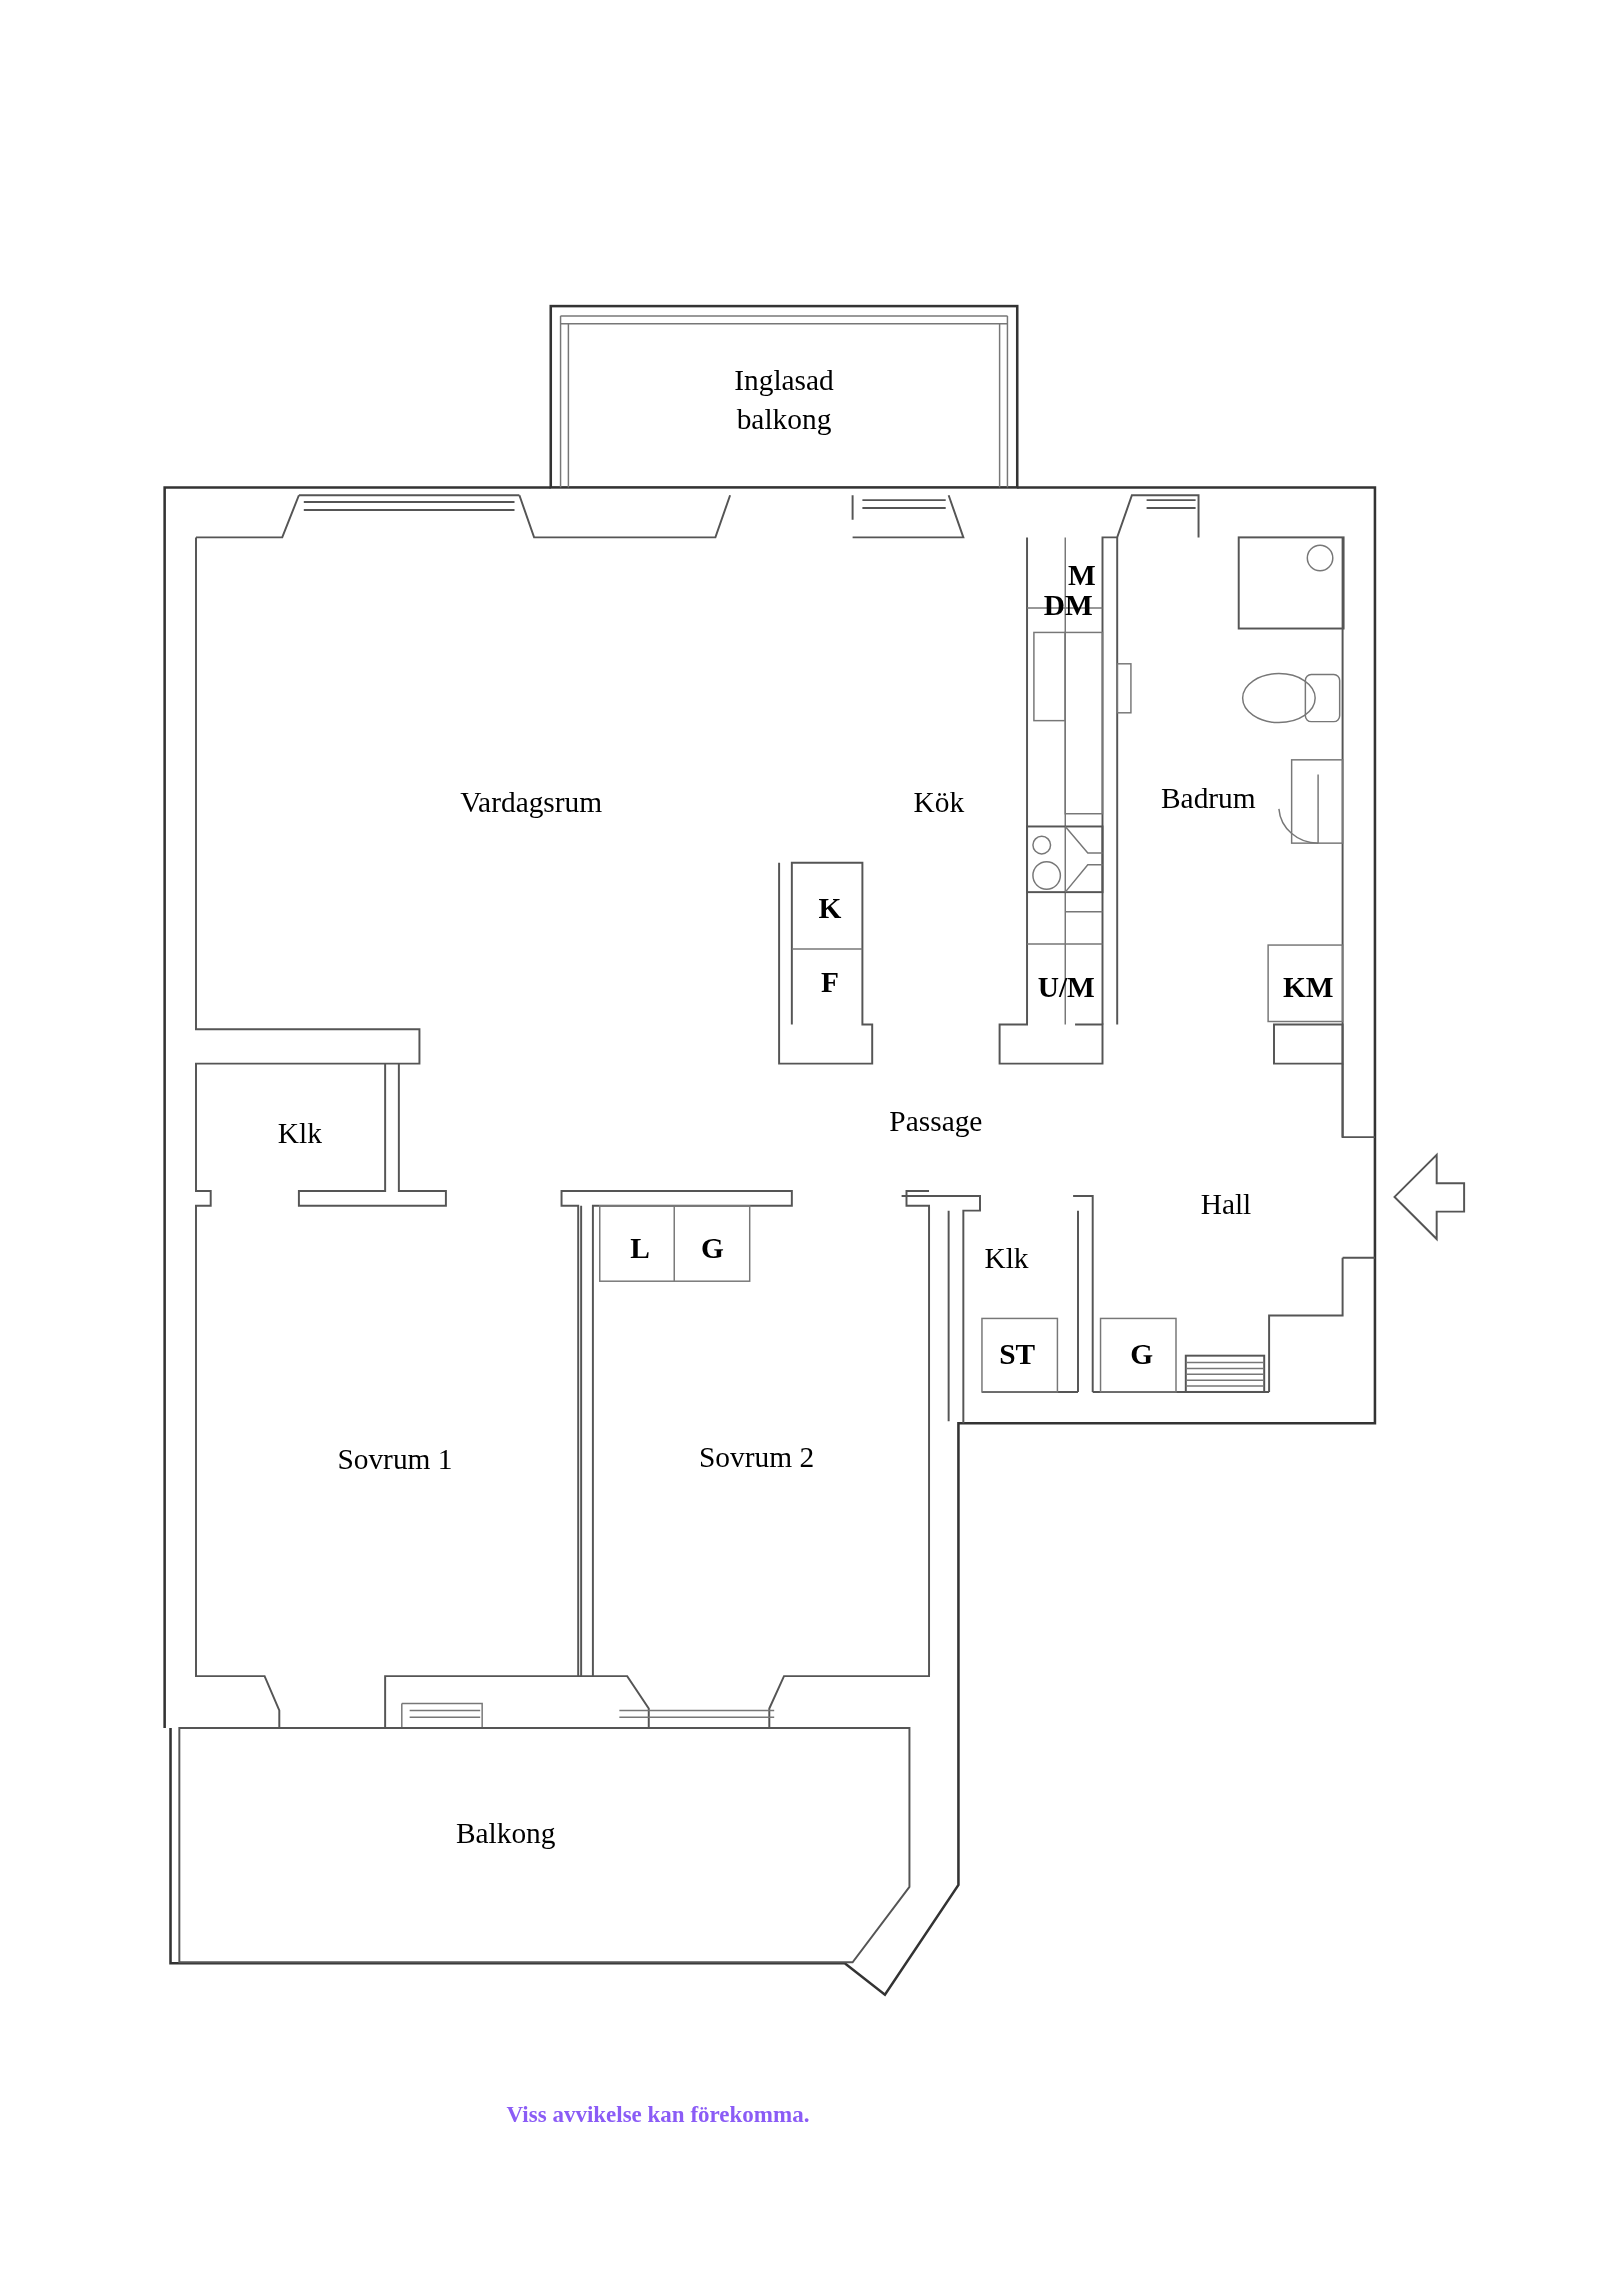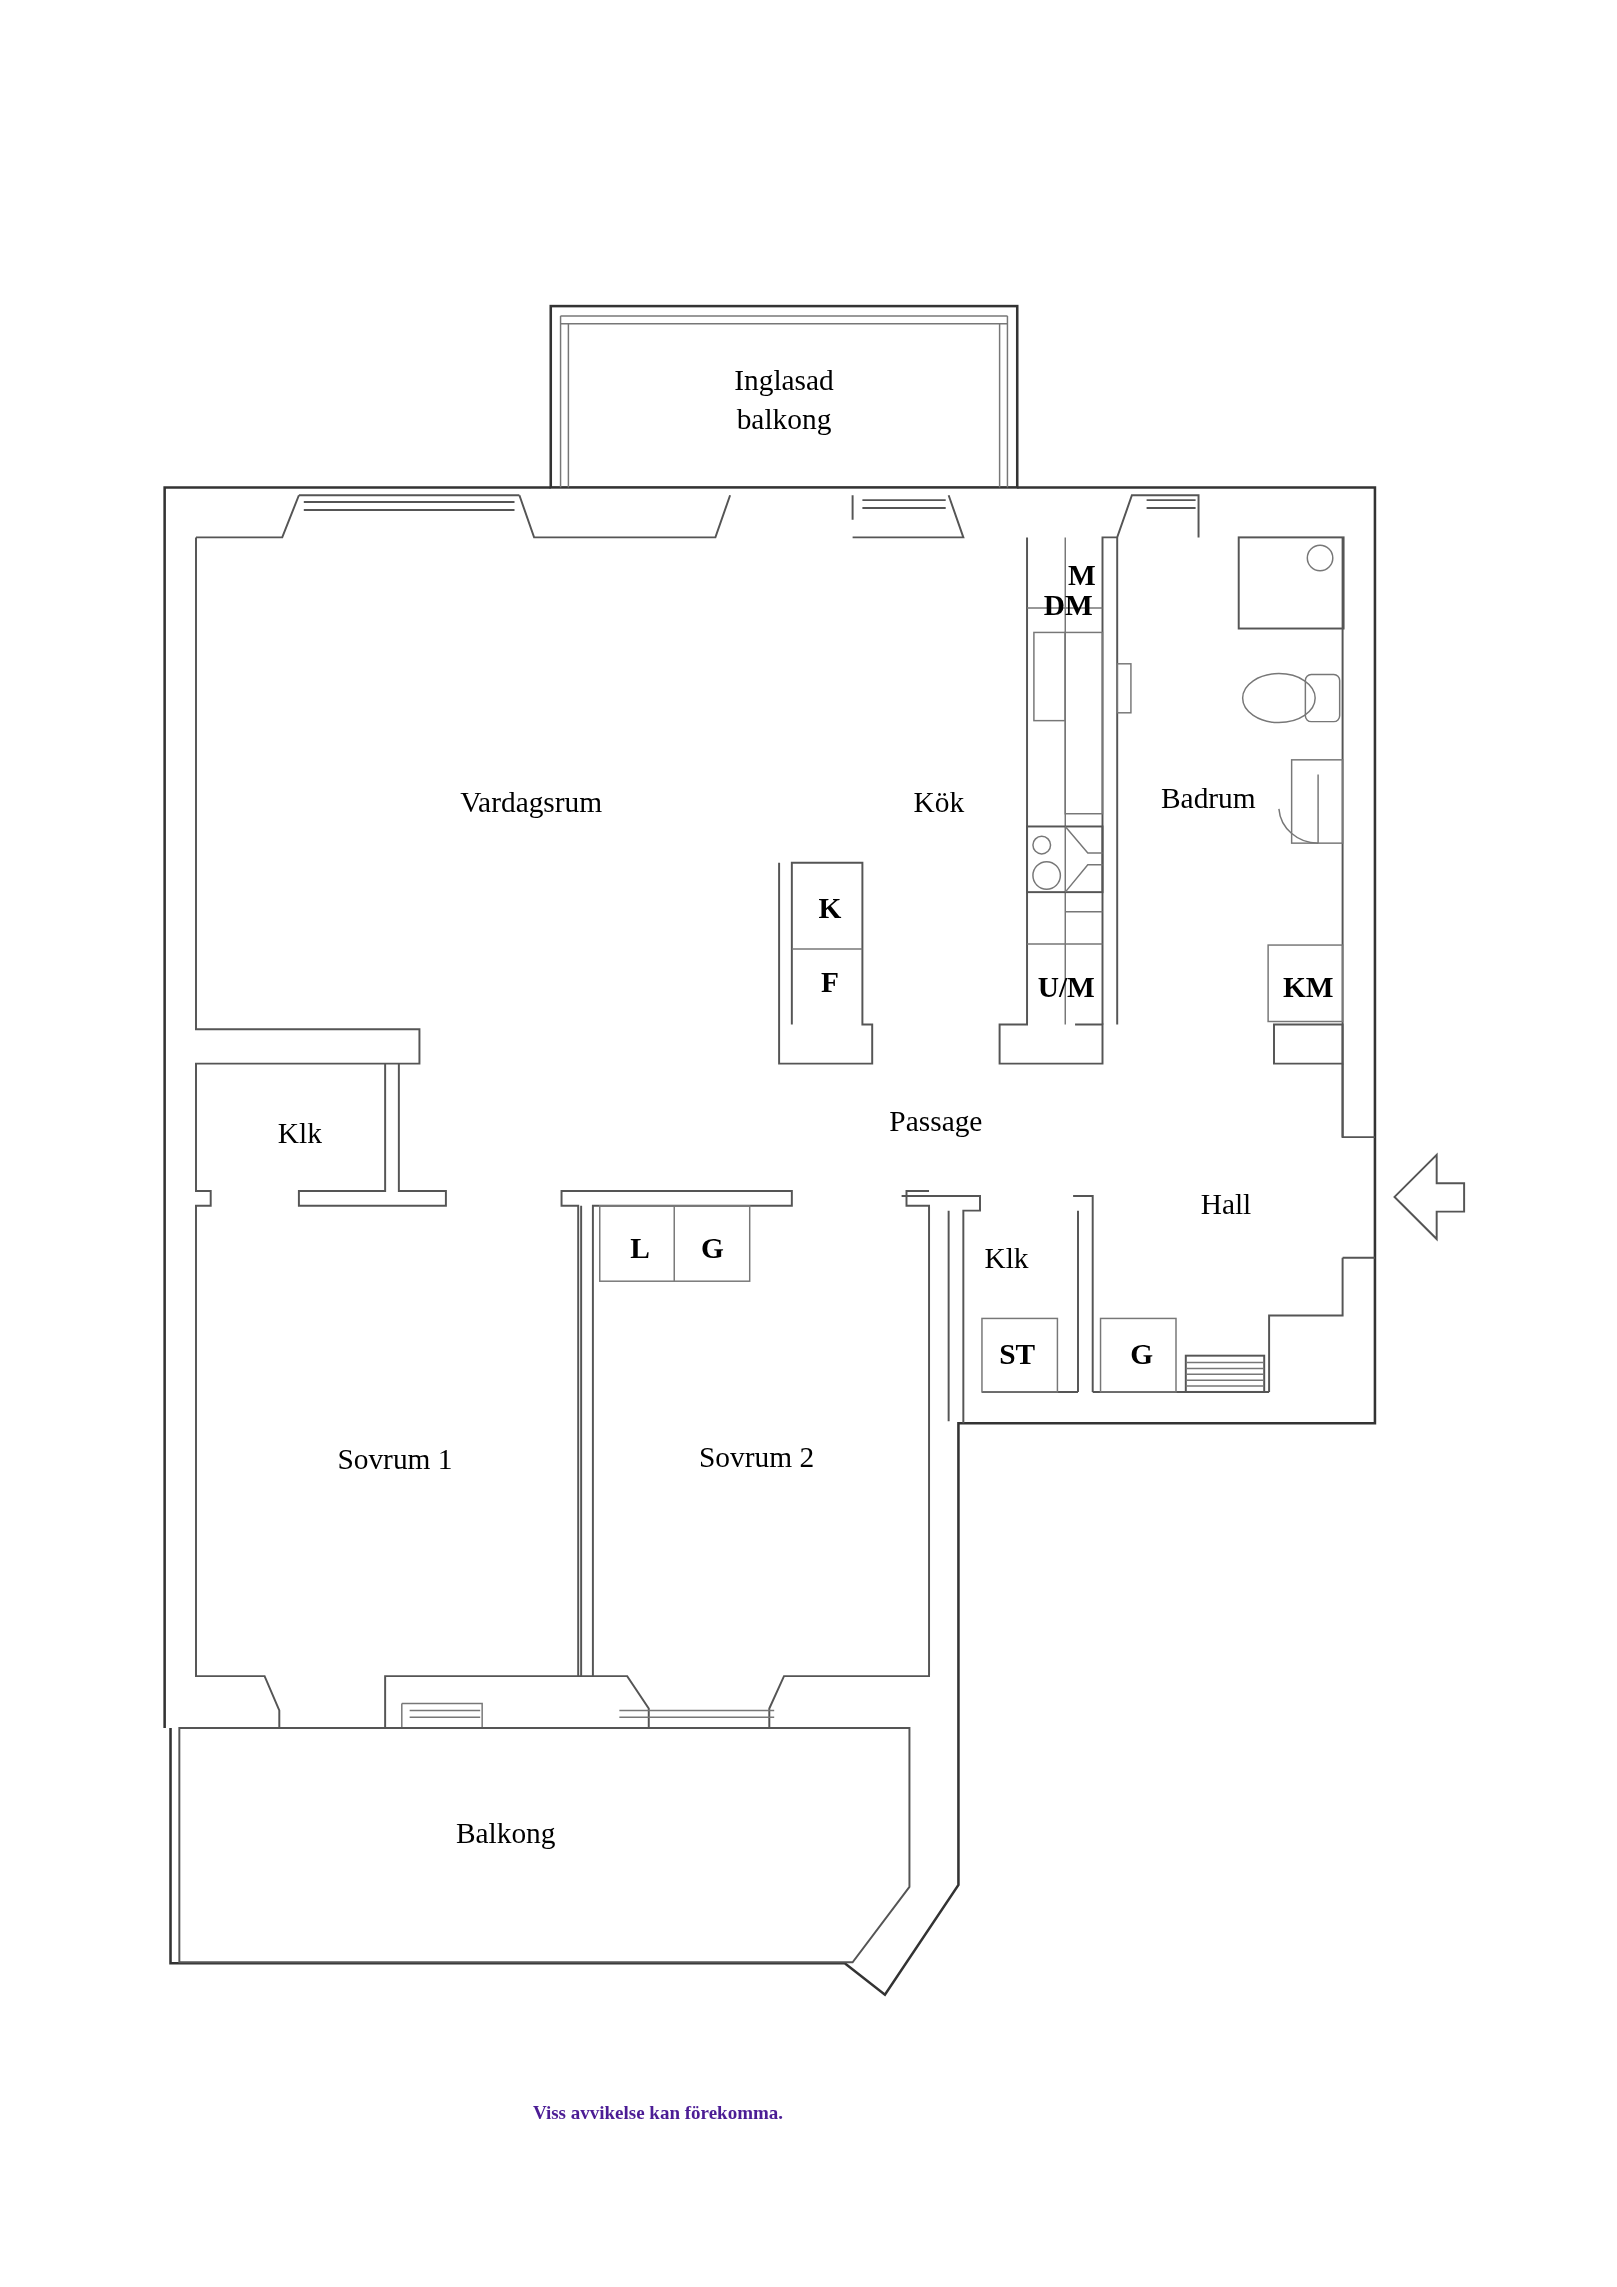--- a/index.html
+++ b/index.html
@@ -4,21 +4,21 @@
 <style>
   html, body { margin:0; padding:0; background:#ffffff; }
   body { width:1617px; height:2288px; position:relative; overflow:hidden; }
   #plan { position:absolute; left:0; top:0; width:1617px; height:2288px; }
   .wall { fill:none; stroke:#555; stroke-width:2; }
   .wall-o { fill:none; stroke:#333; stroke-width:2.6; }
   .thin { fill:none; stroke:#777; stroke-width:1.5; }
   .lbl { font-family:"Liberation Serif","DejaVu Serif",serif; fill:#000; font-size:30px; text-anchor:middle; }
   .lbl-b { font-family:"Liberation Serif","DejaVu Serif",serif; fill:#000; font-size:30px; font-weight:bold; text-anchor:middle; }
   .note { position:absolute; left:0; width:1316px; top:2102px; text-align:center;
-          font-family:"Liberation Serif","DejaVu Serif",serif; font-size:19px; font-weight:bold; color:#4c1d95; }
+          font-family:"Liberation Serif","DejaVu Serif",serif; font-size:23px; font-weight:bold; color:#8b5cf6; }
 </style>
 </head>
 <body>
 
 <svg id="plan" viewBox="0 0 1650 2334" xmlns="http://www.w3.org/2000/svg">
 
   <g>
     <rect class="wall-o" x="562" y="312" width="476" height="185"></rect>
     <line class="thin" x1="572" y1="322" x2="1028" y2="322"></line>
     <line class="thin" x1="572" y1="330" x2="1028" y2="330"></line>

